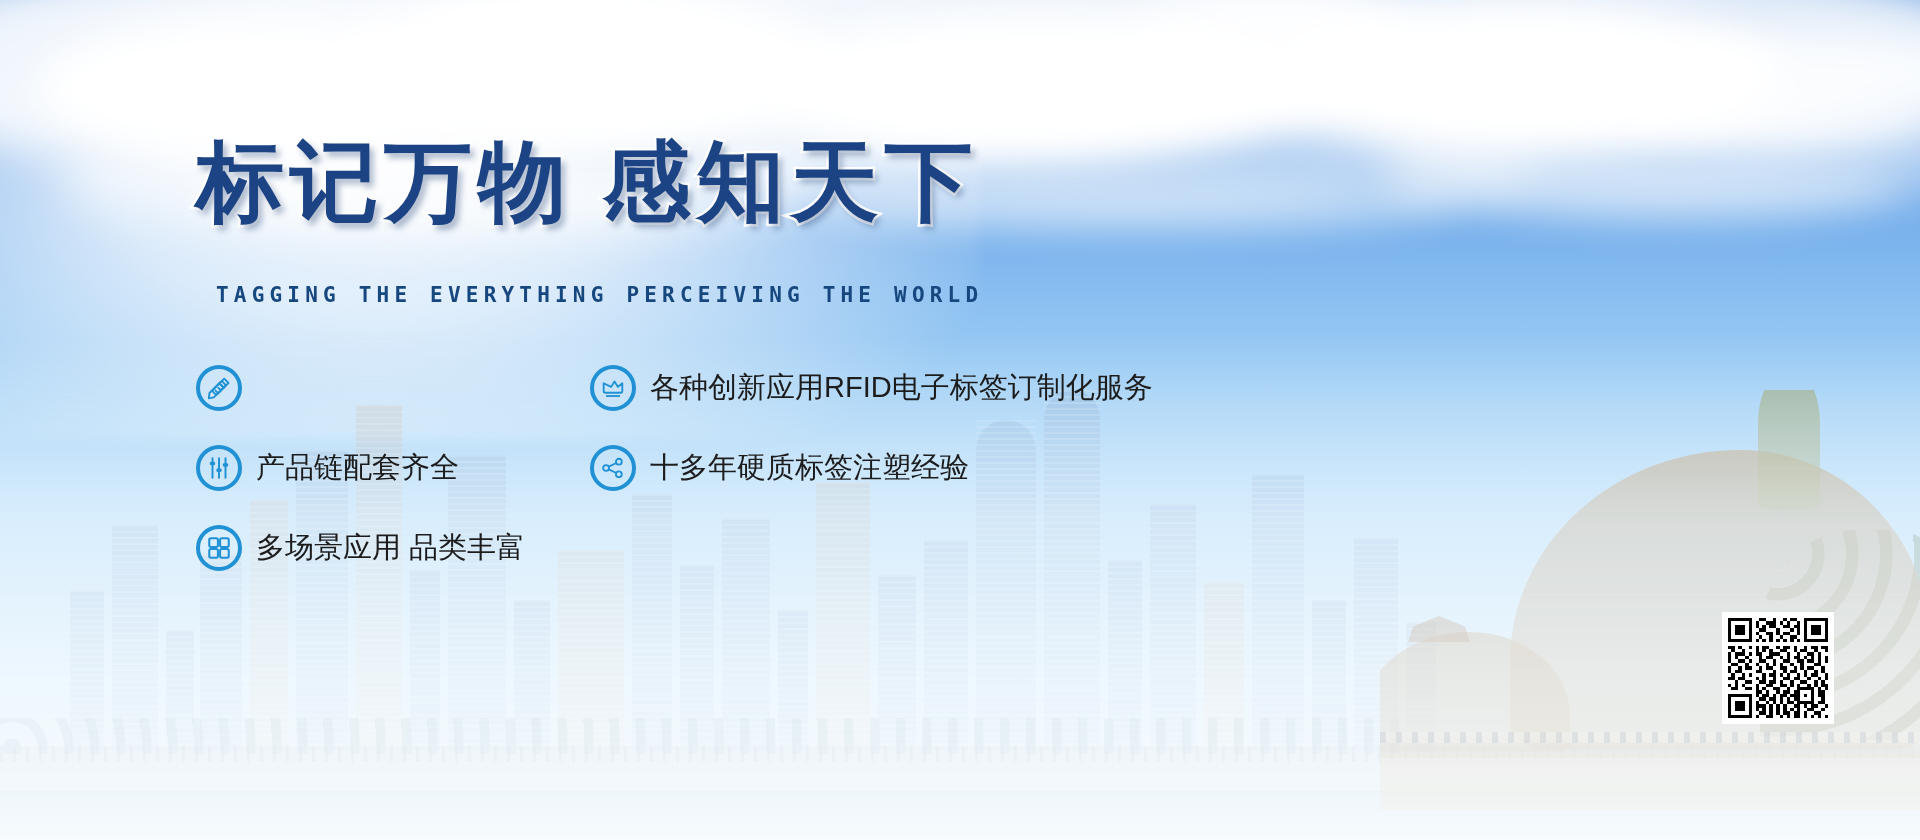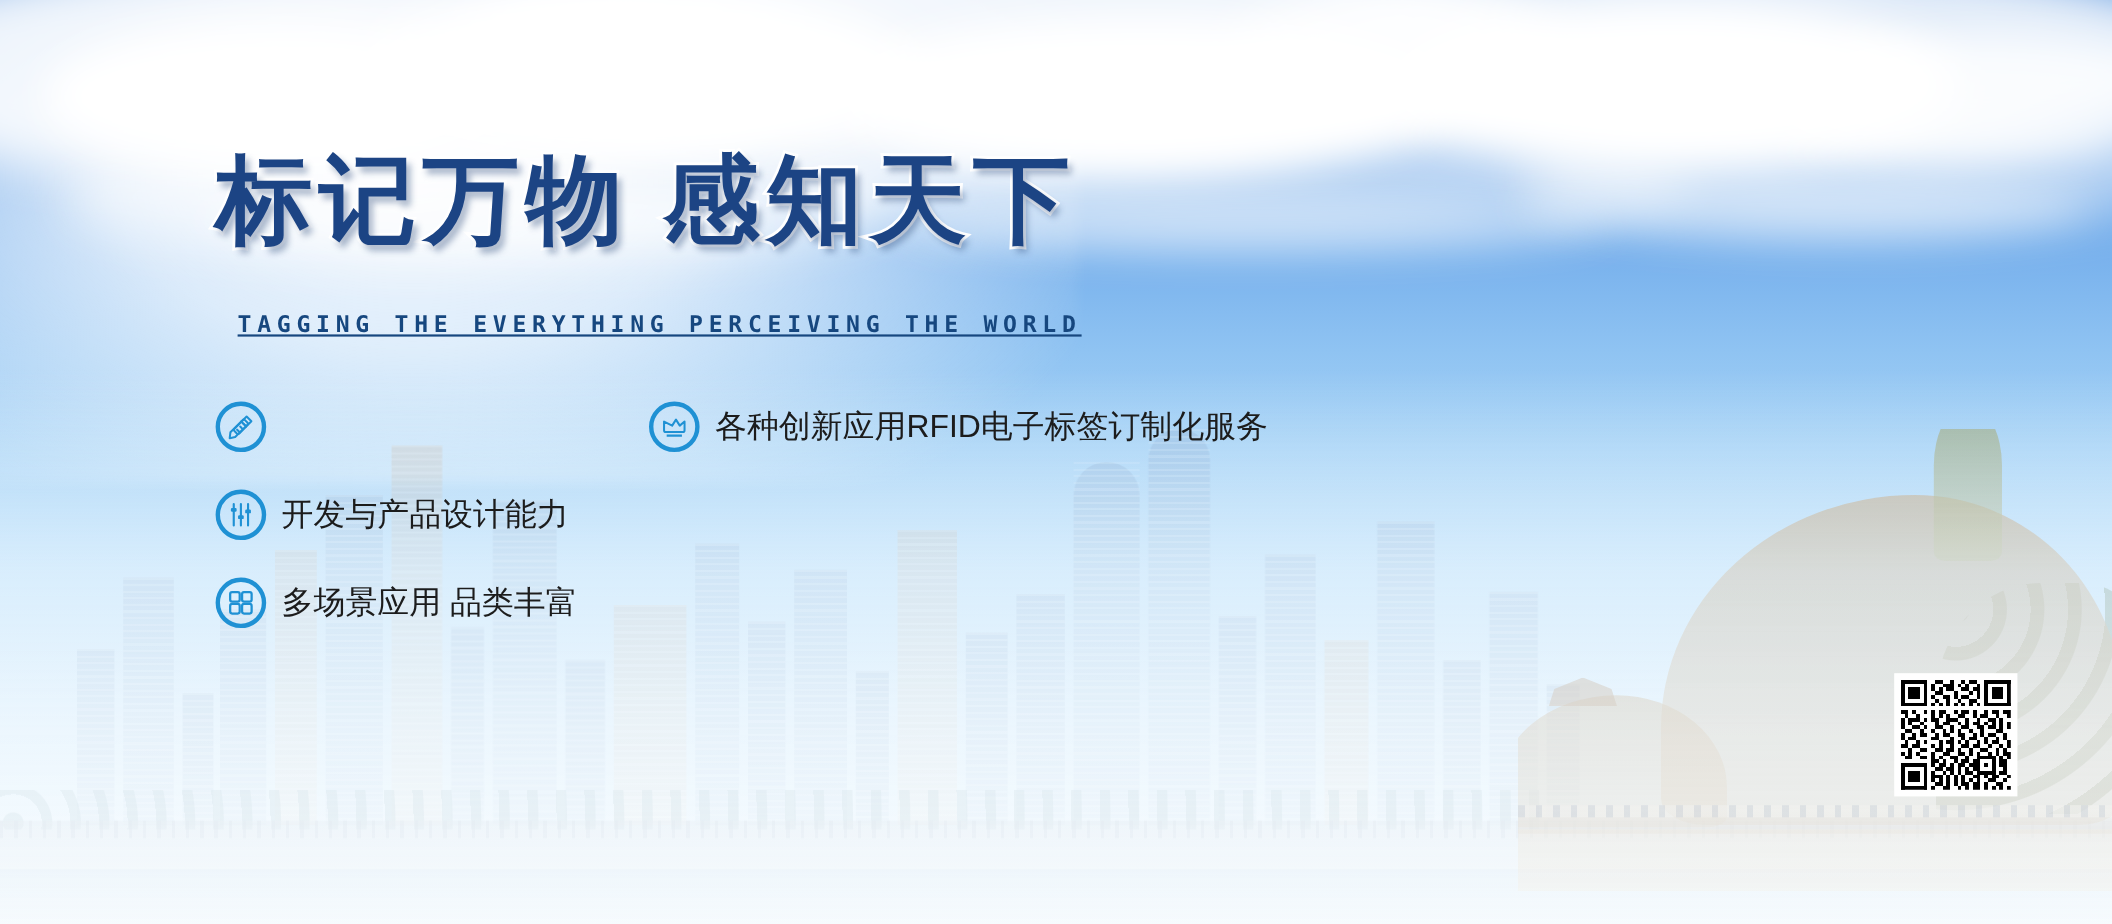--- a/index.html
+++ b/index.html
@@ -138,21 +138,20 @@
     text-shadow:4px 5px 6px rgba(40,70,120,.38);
     white-space:nowrap;
   }
   .subhead{
     position:absolute; left:216px; top:283px;
     font-size:21px; font-weight:bold;
     letter-spacing:5.2px;
     color:#16477f;
     white-space:nowrap;
     font-family:"DejaVu Sans Mono","Liberation Mono",monospace;
-    text-decoration:underline;
   }
 
   .features{
     position:absolute; left:196px; top:358px;
     width:1120px;
   }
   .fcol{ position:absolute; top:0; }
   .fcol.left{ left:0; width:400px; }
   .fcol.right{ left:394px; width:700px; }
 
@@ -274,21 +273,21 @@
 
         <div class="fitem">
           <span class="fico">
             <svg viewBox="0 0 24 24" fill="none" stroke="#1f91d4" stroke-width="1.8" stroke-linecap="round">
               <path d="M6 3 v18 M12 3 v18 M18 3 v18"></path>
               <rect x="3.6" y="6.2" width="4.8" height="3.2" rx="1" fill="#1f91d4" stroke="none"></rect>
               <rect x="9.6" y="12.4" width="4.8" height="3.2" rx="1" fill="#1f91d4" stroke="none"></rect>
               <rect x="15.6" y="7.6" width="4.8" height="3.2" rx="1" fill="#1f91d4" stroke="none"></rect>
             </svg>
           </span>
-          <span class="ftext">开发与产品设计能力</span>
+          <span class="ftext">产品链配套齐全</span>
         </div>
 
         <div class="fitem">
           <span class="fico">
             <svg viewBox="0 0 24 24" fill="none" stroke="#1f91d4" stroke-width="1.9">
               <rect x="3" y="3" width="8" height="8" rx="1.6"></rect>
               <rect x="13" y="3" width="8" height="8" rx="1.6"></rect>
               <rect x="3" y="13" width="8" height="8" rx="1.6"></rect>
               <rect x="13" y="13" width="8" height="8" rx="1.6"></rect>
             </svg>
@@ -304,20 +303,31 @@
           <span class="fico">
             <svg viewBox="0 0 24 24" fill="none" stroke="#1f91d4" stroke-width="1.7" stroke-linejoin="round">
               <path d="M3.4 7.6 v7.2 a1.6 1.6 0 0 0 1.6 1.6 h14 a1.6 1.6 0 0 0 1.6-1.6 V7.6 l-4 3.4 -3.2-5 -3.2 5 z"></path>
               <path d="M5.6 19.4 h12.8"></path>
             </svg>
           </span>
           <span class="ftext">各种创新应用RFID电子标签订制化服务</span>
         </div>
 
 
+        <div class="fitem">
+          <span class="fico">
+            <svg viewBox="0 0 24 24" fill="none" stroke="#1f91d4" stroke-width="1.7">
+              <circle cx="17.4" cy="6.2" r="2.7"></circle>
+              <circle cx="5.6" cy="12" r="2.7"></circle>
+              <circle cx="17.4" cy="17.8" r="2.7"></circle>
+              <path d="M8.1 10.8 l7 -3.4 M8.1 13.2 l7 3.4" stroke-linecap="round"></path>
+            </svg>
+          </span>
+          <span class="ftext">十多年硬质标签注塑经验</span>
+        </div>
 
       </div>
     </div>
 
     <div class="qr">
       <svg viewBox="0 0 29 29" shape-rendering="crispEdges" aria-hidden="true">
         <rect width="29" height="29" fill="#ffffff"></rect>
         <g fill="#000000">
 
           <rect x="0" y="0" width="7" height="1"></rect>

